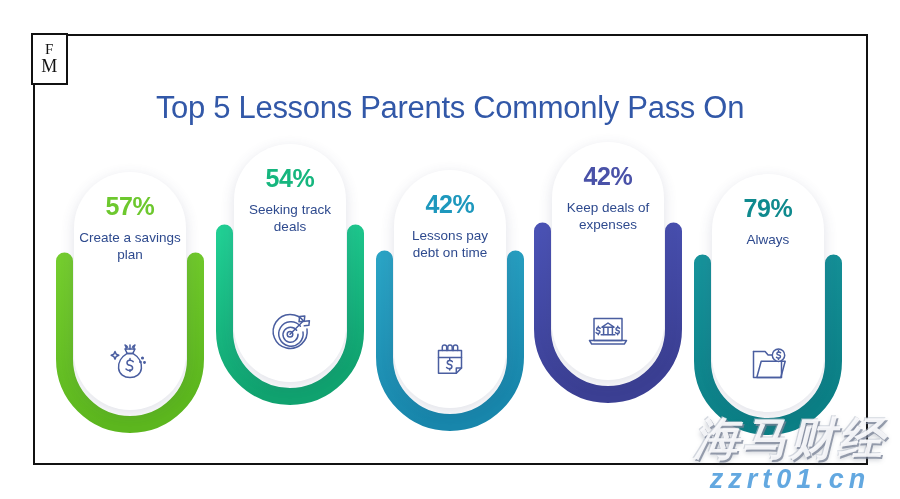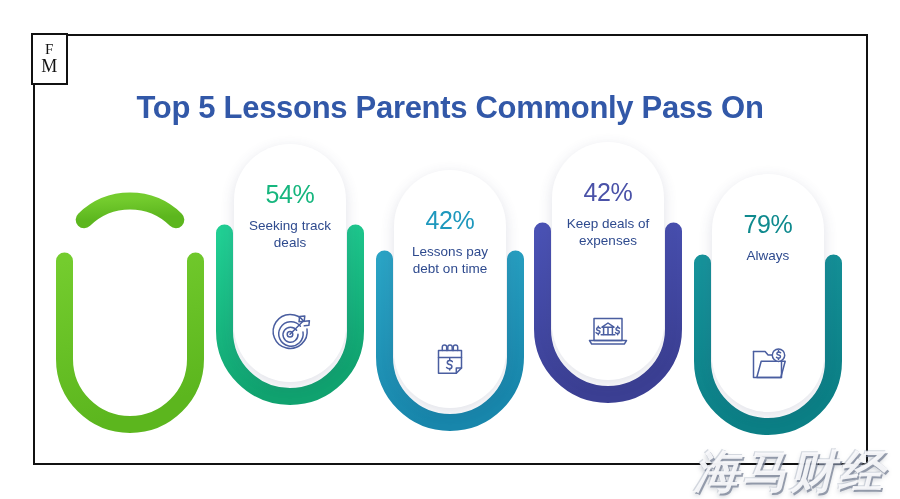--- a/index.html
+++ b/index.html
@@ -58,21 +58,21 @@
 
   
   #title {
     position: absolute;
     left: 0;
     top: 90px;
     width: 900px;
     text-align: center;
     color: #3258A8;
     font-size: 31px;
-    font-weight: bold;
+    font-weight: normal;
     letter-spacing: -0.3px;
     z-index: 3;
     white-space: nowrap;
   }
 
   
   #cards {
     position: absolute;
     left: 55px;
     top: 150px;
@@ -109,23 +109,23 @@
     box-shadow: 0 4px 14px rgba(60,70,110,0.16);
     display: flex;
     flex-direction: column;
     align-items: center;
     z-index: 2;
     overflow: hidden;
   }
 
   .pct {
     font-size: 25px;
-    font-weight: normal;
+    font-weight: bold;
     letter-spacing: -0.4px;
-    margin-top: 36px;
+    margin-top: 20px;
   }
   .lbl {
     margin-top: 9px;
     color: #2E4A8E;
     font-size: 13.5px;
     line-height: 1.25;
     text-align: center;
     font-weight: 500;
     padding: 0 5px;
   }
@@ -198,20 +198,41 @@
      <g stroke="url(#rg0)" stroke-width="17" stroke-linecap="round" fill="none">
        <path d="M 9.5 77
      L 9.5 175
      A 65.5 65.5 0 0 0 140.5 175
      L 140.5 77"></path>
        <path d="M 29.15 35.7
      A 65.5 65.5 0 0 1 120.85 35.7"></path>
      </g>
    </svg>
       </div>
+      <div class="inner">
+        <div class="pct" style="color: rgb(109, 200, 46);">57%</div>
+        <div class="lbl">Create a savings plan</div>
+        <div class="icon">
+    <svg width="48" height="48" viewBox="0 0 48 48" fill="none" stroke="#4A5EA0" stroke-width="1.5" stroke-linecap="round" stroke-linejoin="round">
+      <path d="M19 13 h10 l-2.2 4.4 h-5.6 z"></path>
+      <path d="M20 13 q0.5 -2.5 -1 -4 q2 0.8 2.6 2.3"></path>
+      <path d="M24 13 q0 -2.6 0 -4"></path>
+      <path d="M28 13 q-0.4 -2.5 1 -4 q-2 0.8 -2.6 2.3"></path>
+      <path d="M21.2 17.4 C15 21 12 27 12.6 32.4 C13.2 38 18 41.5 24 41.5 C30 41.5 34.8 38 35.4 32.4
+               C36 27 33 21 26.8 17.4 z"></path>
+      <path d="M27.2 25.6 q-1.6 -1.6 -3.6 -1.4 q-2.6 .3 -2.6 2.5 q0 2.1 2.8 2.6 q2.8 .5 2.8 2.7
+               q0 2.3 -2.8 2.5 q-2.2 .2 -3.8 -1.5"></path>
+      <path d="M24 22.4 v1.8 M24 33.8 v1.8"></path>
+      <path d="M9 15.5 l1.2 2.6 l2.6 1.2 l-2.6 1.2 l-1.2 2.6 l-1.2 -2.6 l-2.6 -1.2 l2.6 -1.2 z"></path>
+      <circle cx="36.5" cy="22" r="0.8"></circle>
+      <circle cx="38.5" cy="26.5" r="0.7"></circle>
+      <circle cx="34.5" cy="26" r="0.6"></circle>
+    </svg>
+        </div>
+      </div>
     </div>
     <div class="card-wrap" style="left: 160px; top: 6px;">
       <div class="ring">
    <svg width="150" height="250" viewBox="0 0 150 250" fill="none">
      <defs>
        <linearGradient id="rg1" x1="0" y1="0" x2="0.25" y2="1">
          <stop offset="0%" stop-color="#21CE93"></stop>
          <stop offset="100%" stop-color="#10A26F"></stop>
        </linearGradient>
      </defs>
@@ -349,13 +370,14 @@
                q0 1.4 -1.8 1.5 q-1.3 .1 -2.2 -0.9"></path>
       <path d="M34.5 12.6 v1.4 M34.5 20.2 v1.4"></path>
     </svg>
         </div>
       </div>
     </div>
   </div>
 
 <div id="watermark">
   <div id="wm-cn">海马财经</div>
+  <div id="wm-url">zzrt01.cn</div>
 </div>
 
 </body></html>

